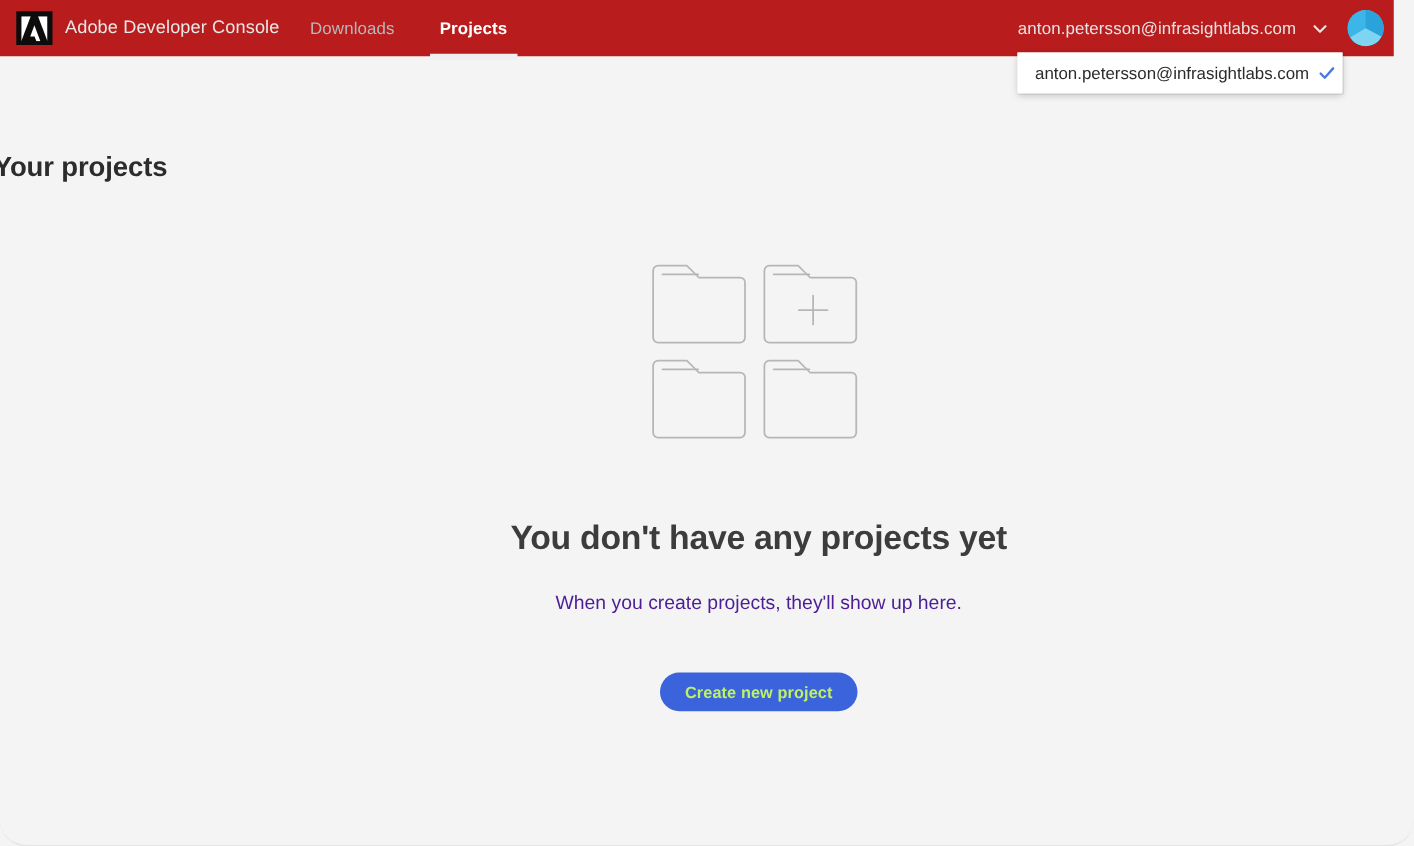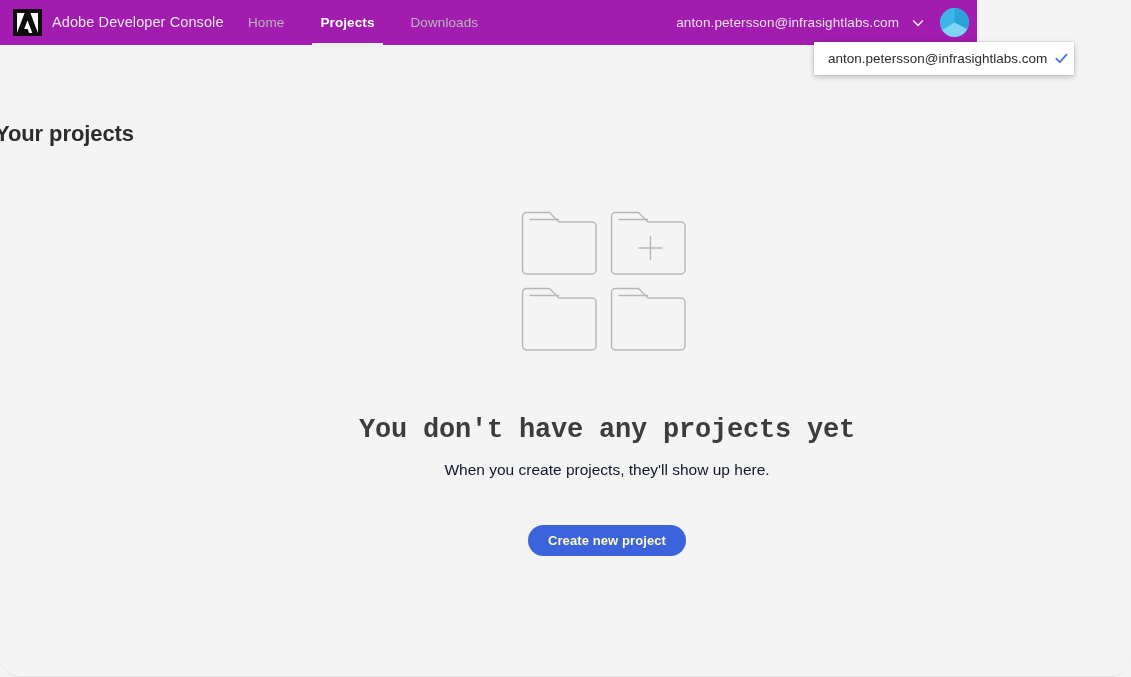--- a/index.html
+++ b/index.html
@@ -12,22 +12,22 @@
   }
   body {
     background: #f4f4f4;
     -webkit-font-smoothing: antialiased;
   }
 
   
   .header {
     position: absolute;
     top: 0; left: 0;
-    width: 977px; height: 45px;
-    background: #a21caf;
+    width: 1115px; height: 45px;
+    background: #b91c1c;
     display: flex;
     align-items: center;
     z-index: 30;
   }
   .logo-mark {
     position: absolute;
     left: 13px; top: 9px;
     width: 29px; height: 27px;
     background: #0c0c0c;
     display: flex; align-items: center; justify-content: center;
@@ -171,36 +171,35 @@
   }
   .folders svg { display: block; }
 
   .empty-title {
     margin-top: 50px;
     font-size: 27px;
     font-weight: bold;
     color: #3c3c3c;
     letter-spacing: -.2px;
     white-space: nowrap;
-    font-family: Liberation Mono, monospace;
   }
   .empty-sub {
-    margin-top: 16px;
+    margin-top: 28px;
     font-size: 15.5px;
-    color: #0f172a;
+    color: #4c1d95;
     white-space: nowrap;
   }
   .create-btn {
     margin-top: 46px;
     height: 31px;
     padding: 0 20px;
     border: none;
     border-radius: 16px;
     background: #3b63db;
-    color: #fef9c3;
+    color: #bef264;
     font-size: 13px;
     font-weight: bold;
     font-family: "Liberation Sans", "DejaVu Sans", sans-serif;
     cursor: pointer;
     letter-spacing: .1px;
     white-space: nowrap;
   }
 </style>
 </head>
 <body>
@@ -212,27 +211,24 @@
       <path d="M7.6 0H0v20L7.6 0z" fill="#ffffff"></path>
       <path d="M13.4 0H21v20L13.4 0z" fill="#ffffff"></path>
       <path d="M10.5 7.2L15.3 20h-3.2l-1.45-3.9H7.2L10.5 7.2z" fill="#ffffff"></path>
     </svg>
   </div>
 
   <div class="brand-title">Adobe Developer Console</div>
 
   <nav class="nav">
     <div class="nav-item">
-      <span>Home</span>
+      <span>Downloads</span>
     </div>
     <div class="nav-item active">
       <span>Projects</span>
-    </div>
-    <div class="nav-item">
-      <span>Downloads</span>
     </div>
   </nav>
 
   <div class="account">
     <span class="account-email">anton.petersson@infrasightlabs.com</span>
     <span class="chevron">
       <svg width="14" height="14" viewBox="0 0 14 14" aria-hidden="true">
         <path d="M2.6 5L7 9.4 11.4 5" fill="none" stroke="#e4e4e4" stroke-width="1.7" stroke-linecap="round" stroke-linejoin="round"></path>
       </svg>
     </span>

